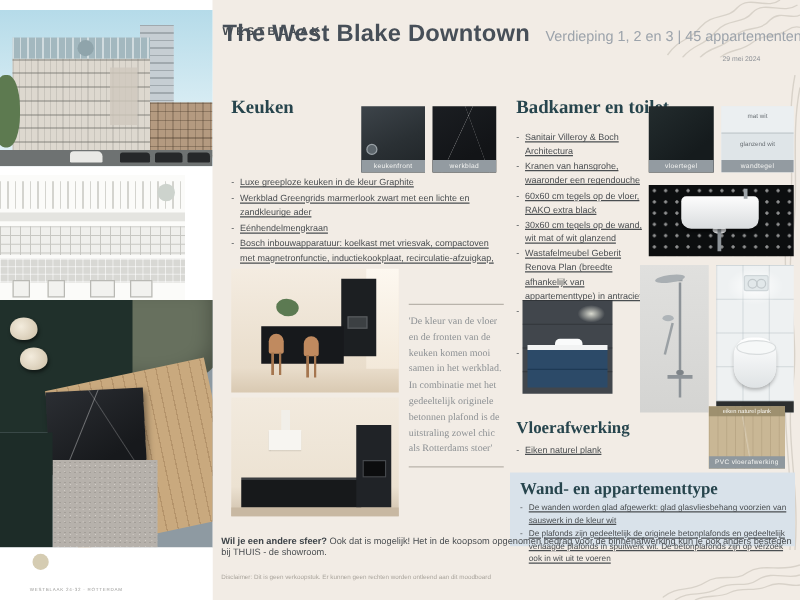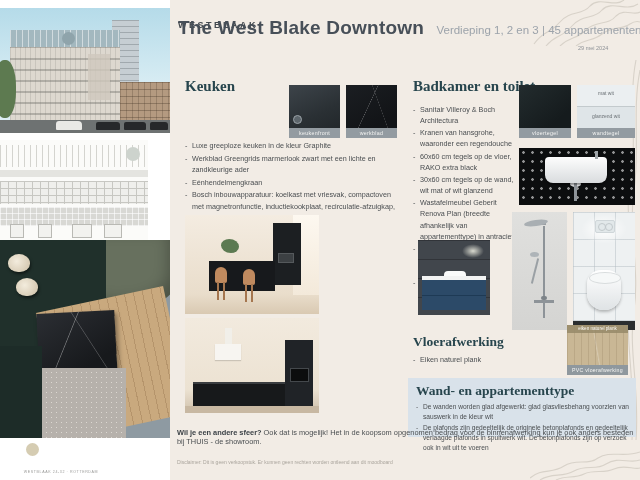--- a/index.html
+++ b/index.html
@@ -34,21 +34,21 @@
     background:linear-gradient(155deg,#3d444a 0%,#2a3034 55%,#1f2427 100%);}
   #sw-keukenfront .dot{position:absolute;left:4px;bottom:14px;width:7px;height:7px;border-radius:50%;
     background:#5d666c;border:1px solid #9aa2a7;}
   #sw-werkblad{left:346px;top:85px;width:51px;height:53px;
     background:
       linear-gradient(115deg,transparent 42%,rgba(255,255,255,.30) 42.6%,transparent 43.4%),
       linear-gradient(70deg,transparent 64%,rgba(255,255,255,.20) 64.6%,transparent 65.4%),
       linear-gradient(150deg,#1b1e22,#121417 70%);}
   #keuken-list{left:185px;top:140px;width:216px;font-size:7.2px;line-height:1.6;color:#4a4e51;}
   ul.dash{list-style:none;margin:0;padding:0;}
-  ul.dash li{padding-left:7px;position:relative;margin-bottom:1px;}
+  ul.dash li{padding-left:7px;position:relative;margin-bottom:1px;text-decoration:underline;}
   ul.dash li:before{content:"-";position:absolute;left:0;top:0;}
 
   
   #kr1{left:185px;top:215px;width:134px;height:99px;background:linear-gradient(#f4ece1,#e9ddcb 80%,#d9c9b2);}
   #kr1 .window{position:absolute;right:0;top:0;width:26px;height:80px;background:linear-gradient(#fdf8f0,#f3e9da);}
   #kr1 .tallcab{position:absolute;left:88px;top:8px;width:28px;height:62px;background:#1c1f22;}
   #kr1 .oven{position:absolute;left:93px;top:38px;width:14px;height:8px;background:#3c4043;border:1px solid #55595c;}
   #kr1 .island{position:absolute;left:24px;top:46px;width:66px;height:30px;background:#17191c;}
   #kr1 .chair{position:absolute;width:16px;height:34px;}
   #kr1 .chair .seatback{position:absolute;top:0;left:2px;width:12px;height:16px;border-radius:6px 6px 2px 2px;background:#c08a5f;}
@@ -274,20 +274,25 @@
   <div id="kr2" class="abs">
     <div class="chimney"></div>
     <div class="hood"></div>
     <div class="worktop"></div>
     <div class="counter"></div>
     <div class="tallcab"></div>
     <div class="oven"></div>
     <div class="floor"></div>
   </div>
 
+  <div id="quote" class="abs">
+    <hr>
+    <div class="q">'De kleur van de vloer en de fronten van de keuken komen mooi samen in het werkblad. In combinatie met het gedeeltelijk originele betonnen plafond is de uitstraling zowel chic als Rotterdams stoer'</div>
+    <hr>
+  </div>
 
   <div id="bad-h" class="abs h-serif">Badkamer en toilet</div>
   <div id="bad-list" class="abs">
     <ul class="dash">
       <li>Sanitair Villeroy &amp; Boch Architectura</li>
       <li>Kranen van hansgrohe, waaronder een regendouche</li>
       <li>60x60 cm tegels op de vloer, RAKO extra black</li>
       <li>30x60 cm tegels op de wand, wit mat of wit glanzend</li>
       <li>Wastafelmeubel Geberit Renova Plan (breedte afhankelijk van appartementtype) in antraciet</li>
       <li>Glazen douchewand (afhankelijk van appartementtype)</li>

